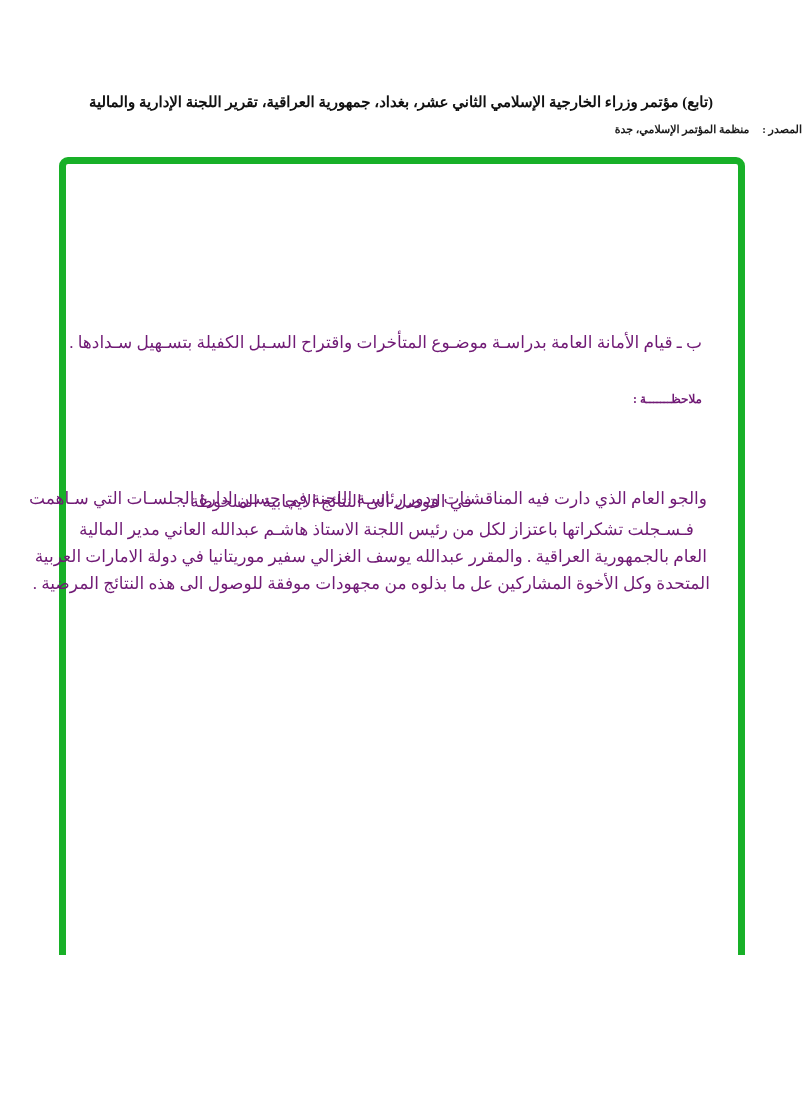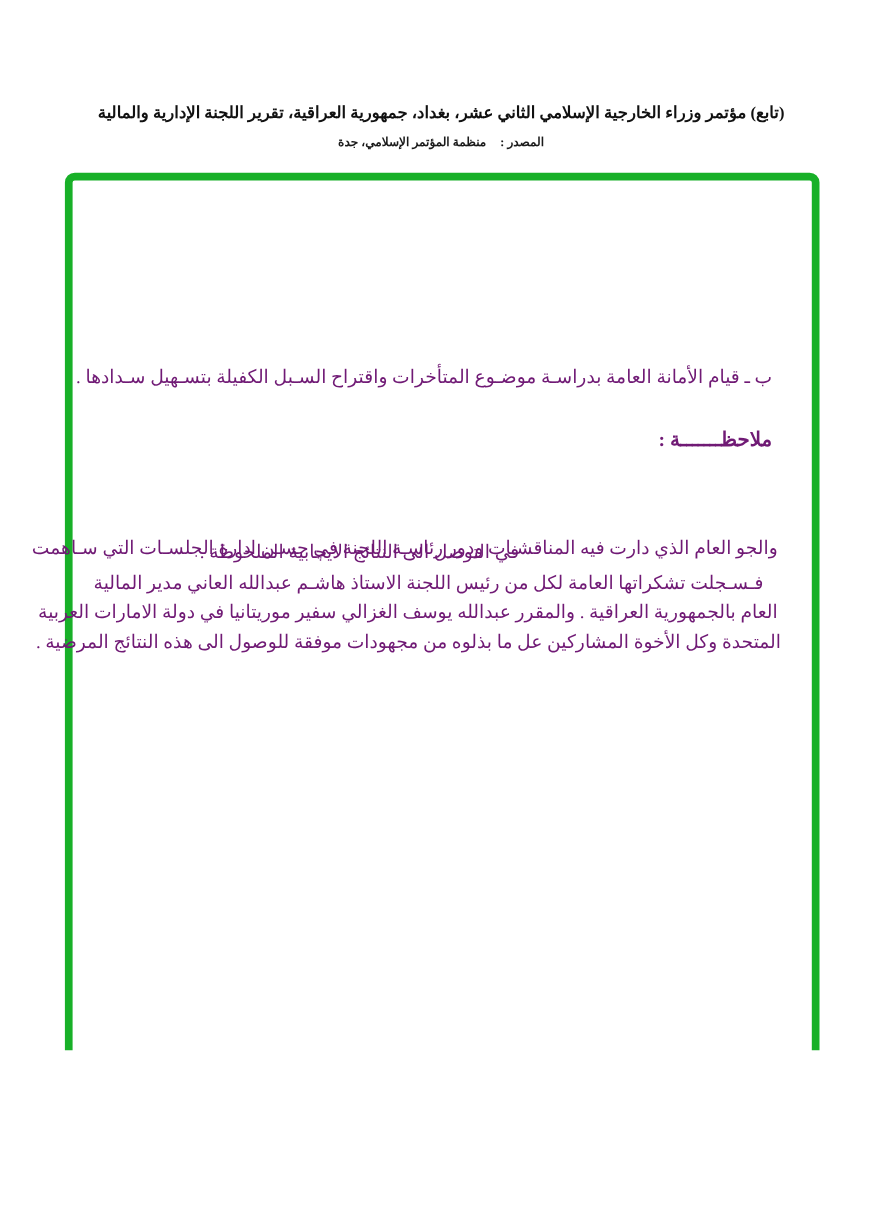--- a/index.html
+++ b/index.html
@@ -23,21 +23,20 @@
     font-size: 15px;
     font-weight: bold;
     color: #111111;
     white-space: nowrap;
   }
   .header-source {
     position: absolute;
     top: 123px;
     left: 0;
     right: 0;
-    text-align: center;
     direction: rtl;
     font-size: 11px;
     font-weight: bold;
     color: #1b1b1b;
   }
   .header-source .src-label { margin-left: 10px; }
   .green-box {
     position: absolute;
     left: 59px;
     top: 157px;
@@ -49,21 +48,21 @@
   }
   .bodyline {
     position: absolute;
     direction: rtl;
     white-space: nowrap;
     font-size: 17px;
     line-height: 22px;
     color: #701a75;
   }
   .item-b    { top: 332px; right: 100px; }
-  .note-head { top: 388px; right: 100px; font-size: 18px; font-weight: bold; }
+  .note-head { top: 388px; right: 100px; font-size: 12px; font-weight: bold; }
   .p1-l1 { top: 437px; right: 112px; }
   .p1-l2 { top: 488px; right: 95px;  }
   .p1-l3 { top: 491px; right: 330px; }
   .p2-l1 { top: 519px; right: 108px; }
   .p2-l2 { top: 546px; right: 95px; text-align: center;  }
   .p2-l3 { top: 573px; right: 92px; margin-left: 26px;  }
   .page-number {
     position: absolute;
     top: 1049px;
     left: 0;
@@ -89,19 +88,19 @@
 
   <div class="green-box" style="border-color: rgb(24, 176, 40);"></div>
 
   <div class="bodyline item-b">ب ـ قيام الأمانة العامة بدراسـة موضـوع المتأخرات واقتراح السـبل الكفيلة بتسـهيل سـدادها .</div>
 
   <div class="bodyline note-head">ملاحظـــــــة :</div>
 
   <div class="bodyline p1-l2">والجو العام الذي دارت فيه المناقشـات ودور رئاسـة اللجنة في حسـن ادارة الجلسـات التي سـاهمت</div>
   <div class="bodyline p1-l3">في التوصل الى النتائج الايجابية الملحوظة .</div>
 
-  <div class="bodyline p2-l1">فـسـجلت تشكراتها العامة لكل من رئيس اللجنة الاستاذ هاشـم عبدالله العاني مدير المالية</div>
+  <div class="bodyline p2-l1">فـسـجلت تشكراتها باعتزاز لكل من رئيس اللجنة الاستاذ هاشـم عبدالله العاني مدير المالية</div>
   <div class="bodyline p2-l2">العام بالجمهورية العراقية . والمقرر عبدالله يوسف الغزالي سفير موريتانيا في دولة الامارات العربية</div>
   <div class="bodyline p2-l3">المتحدة وكل الأخوة المشاركين عل ما بذلوه من مجهودات موفقة للوصول الى هذه النتائج المرضية .</div>
 
   <div class="page-number">٤</div>
 
 </div>
 
 </body></html>

